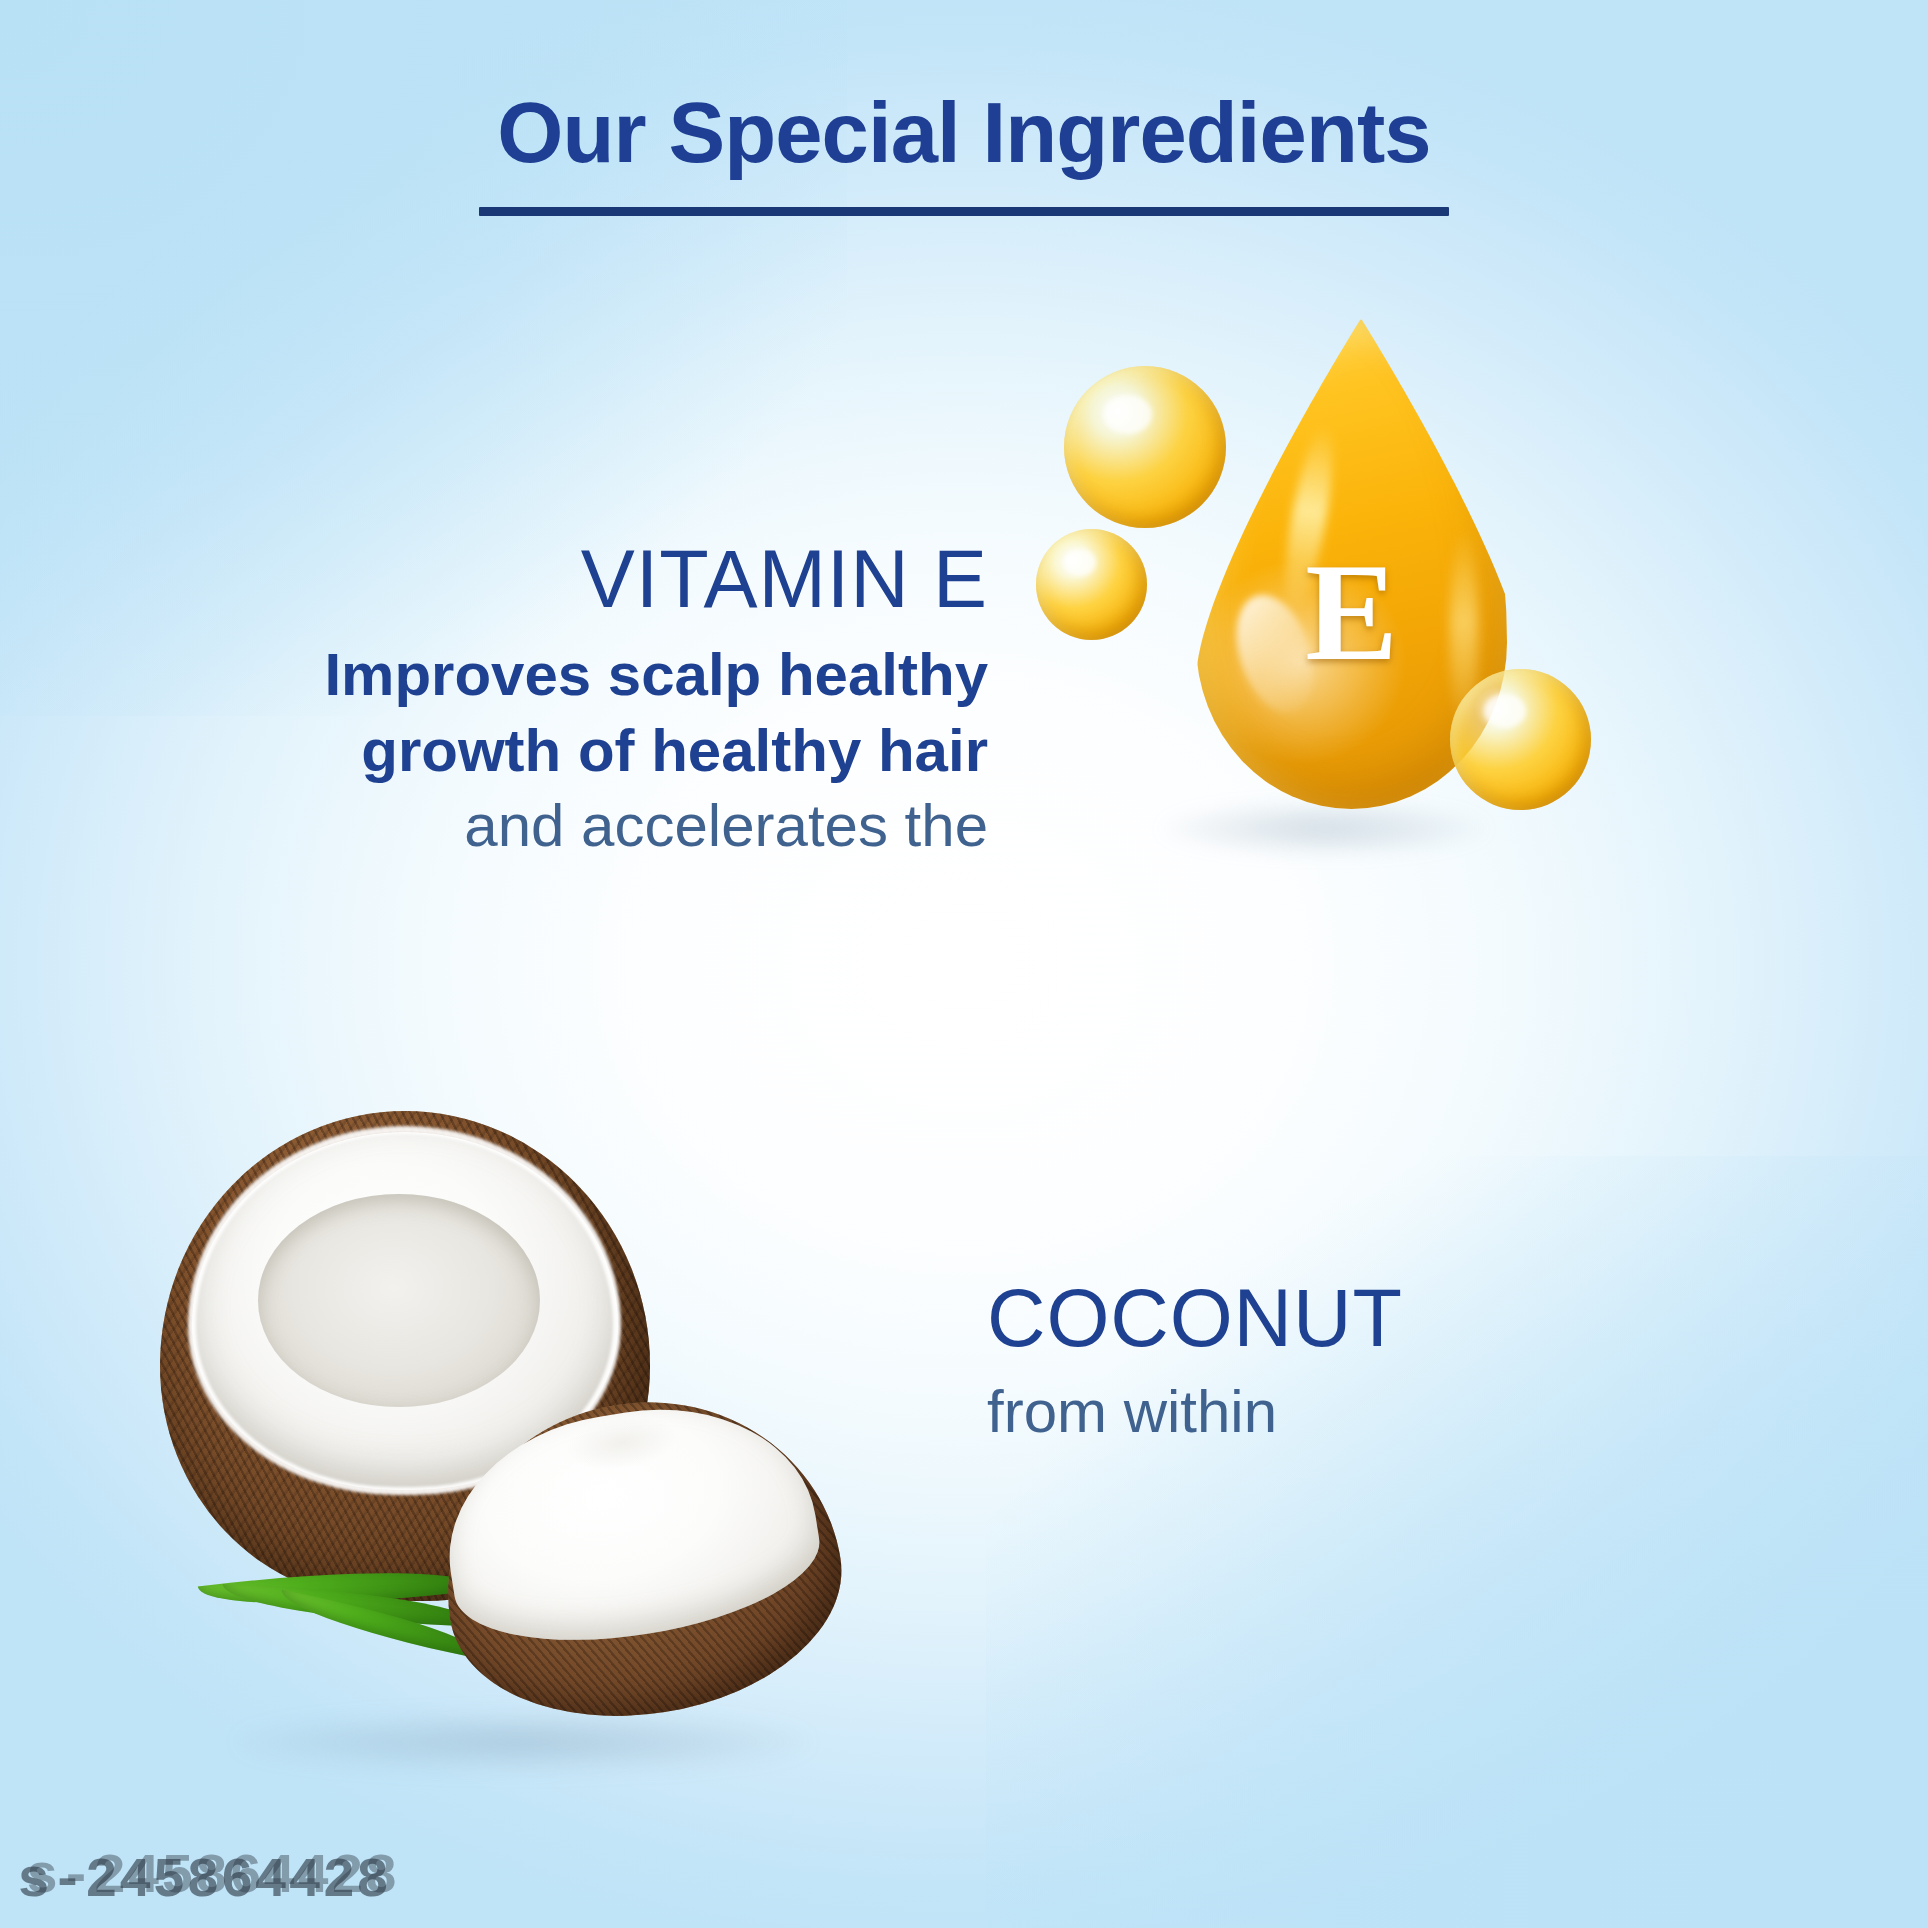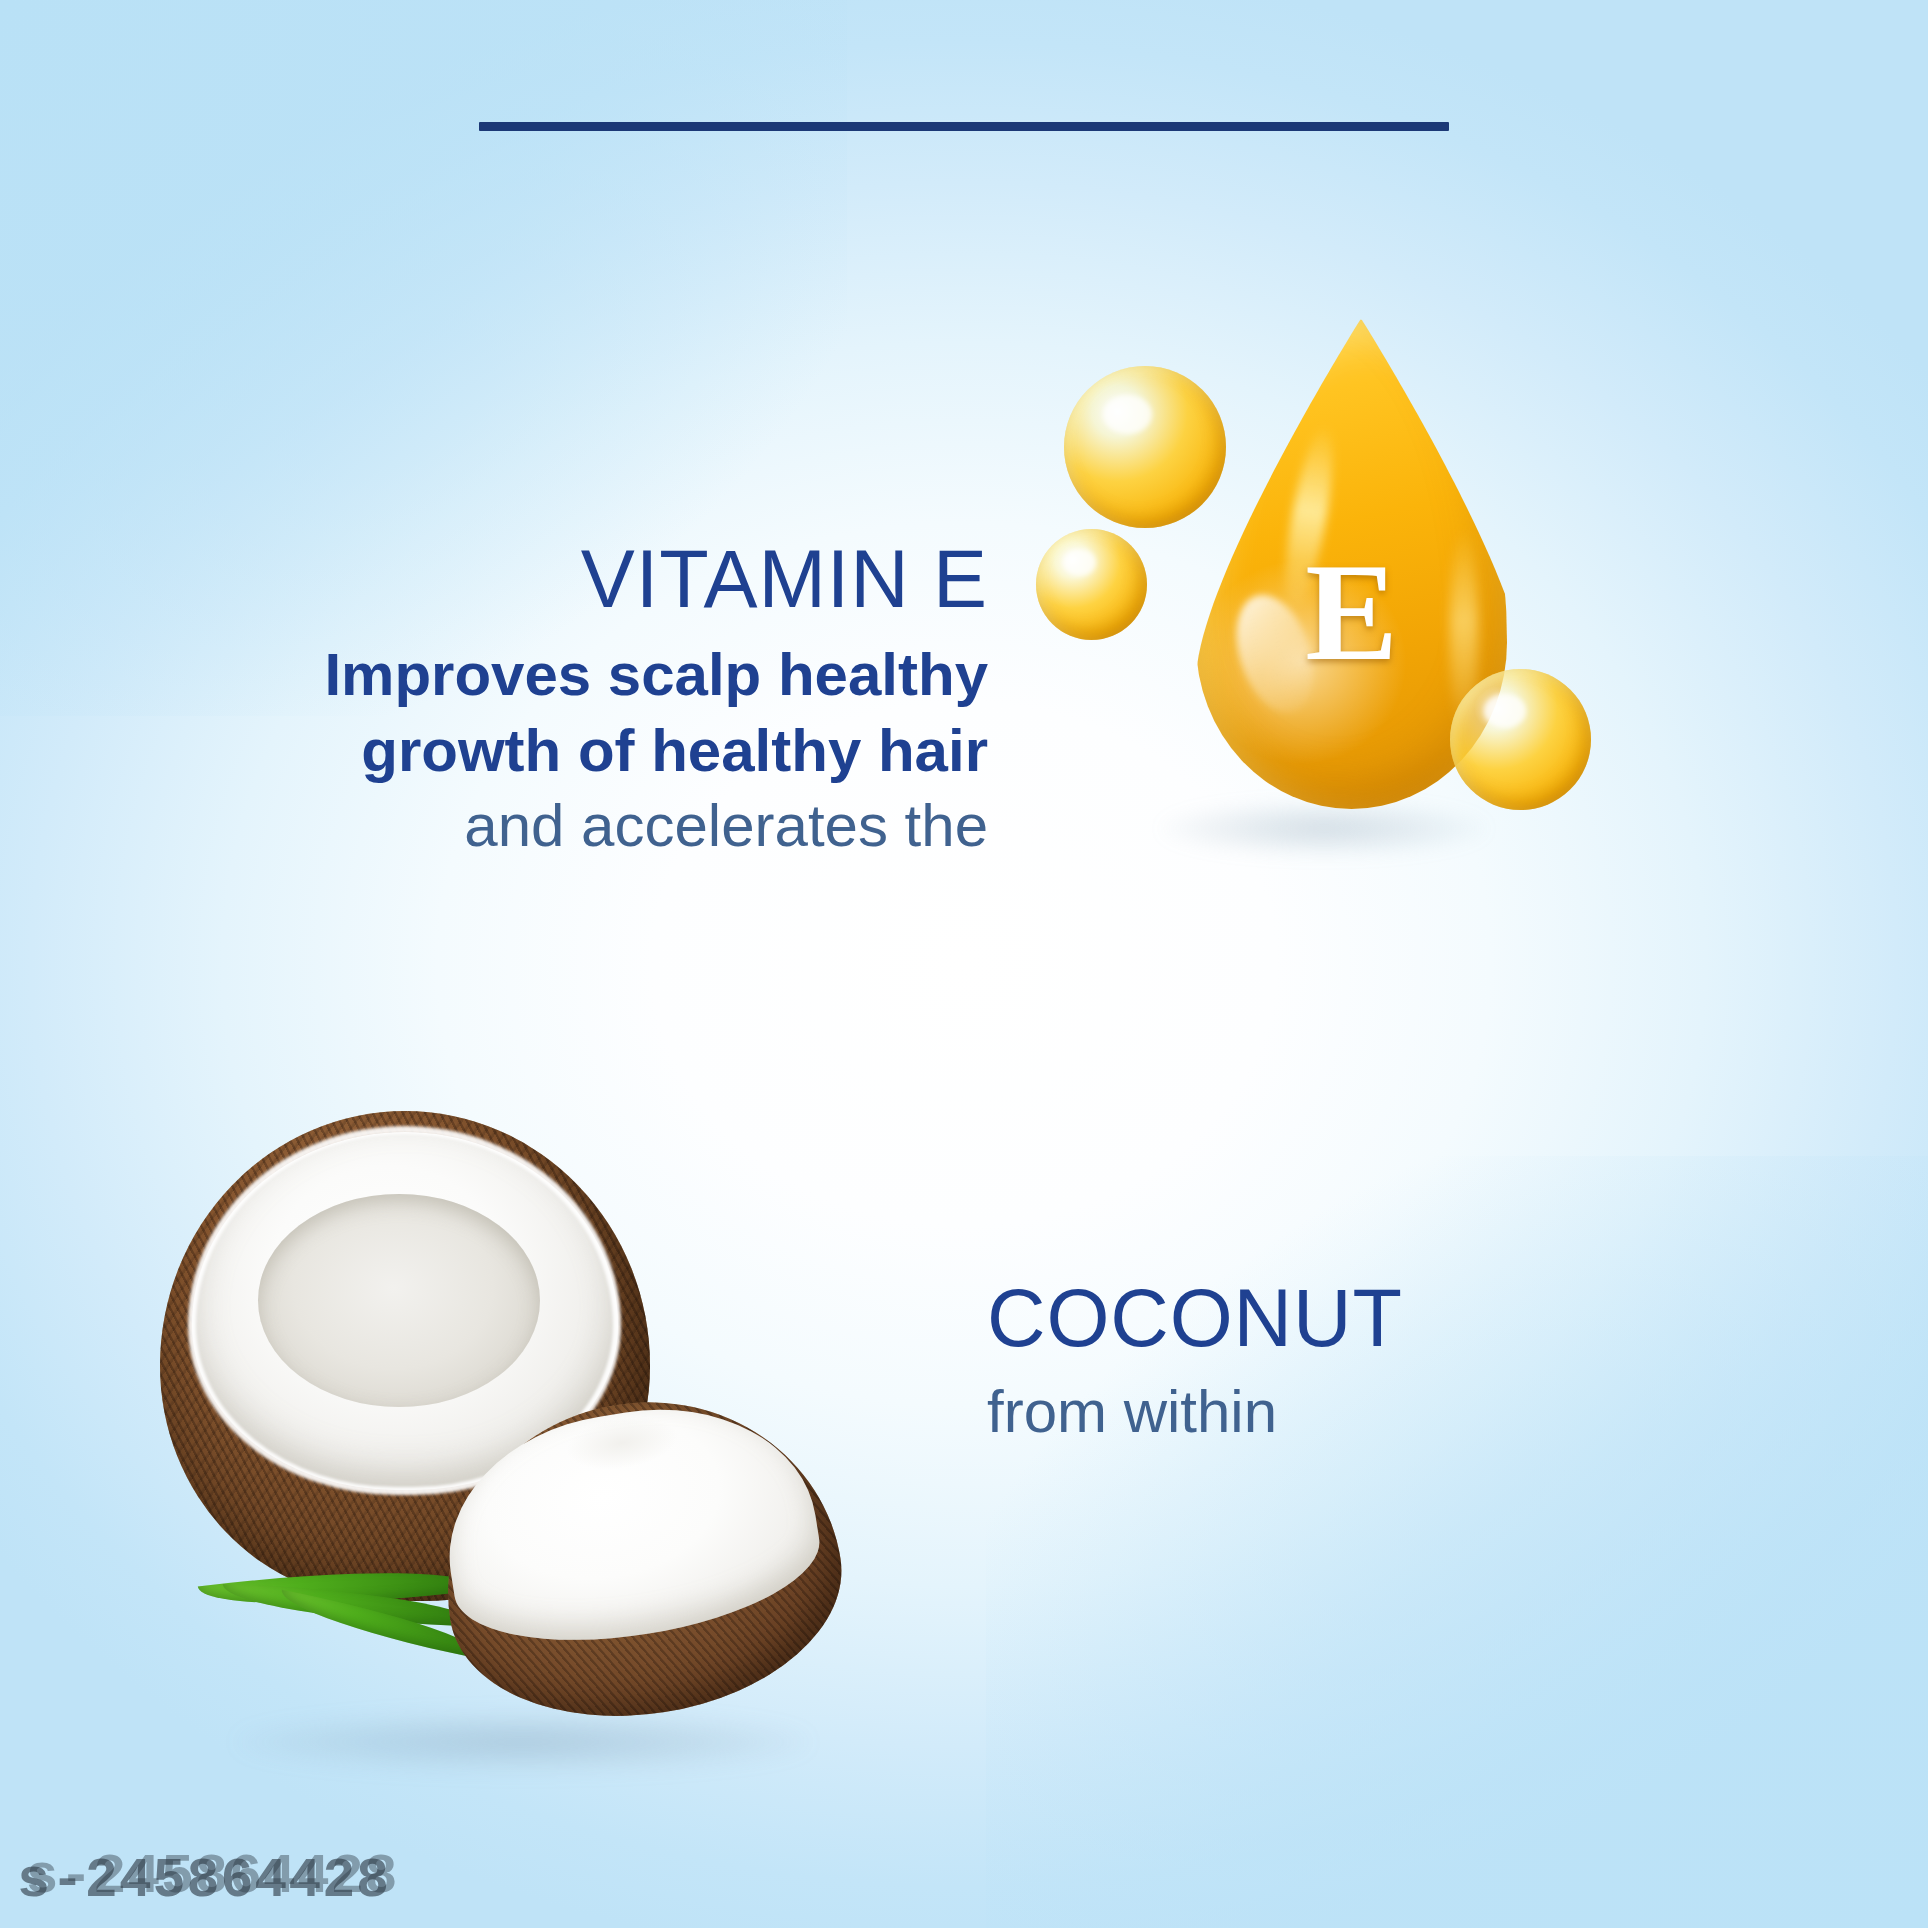--- a/index.html
+++ b/index.html
@@ -382,20 +382,21 @@
   }
 </style>
 </head>
 <body>
 
 <div id="bg-gradient"></div>
 <div id="bg-corner-tl"></div>
 <div id="bg-corner-br"></div>
 
 <div id="header">
+  <div id="page-title">Our Special Ingredients</div>
   <div id="title-underline"></div>
 </div>
 
 <div id="vitamin-text">
   <div id="vitamin-heading">VITAMIN E</div>
   <div class="vitamin-line bold">Improves scalp healthy</div>
   <div class="vitamin-line bold">growth of healthy hair</div>
   <div class="vitamin-line light">and accelerates the</div>
 </div>
 

